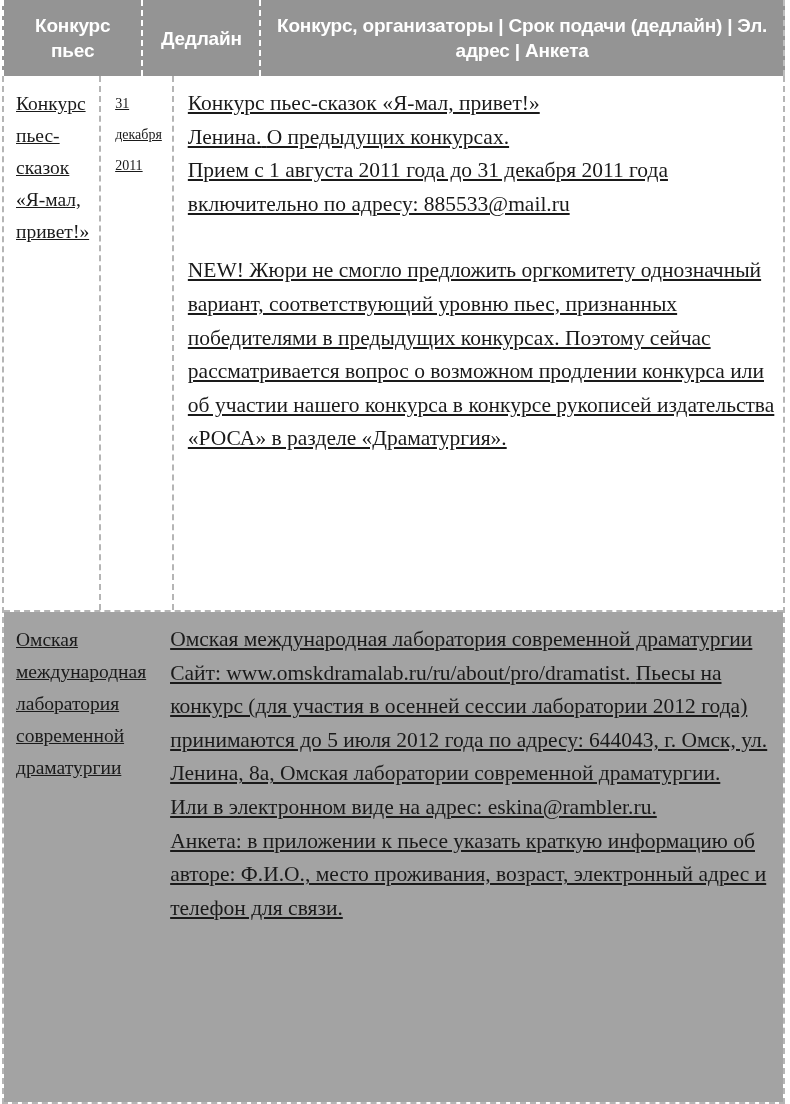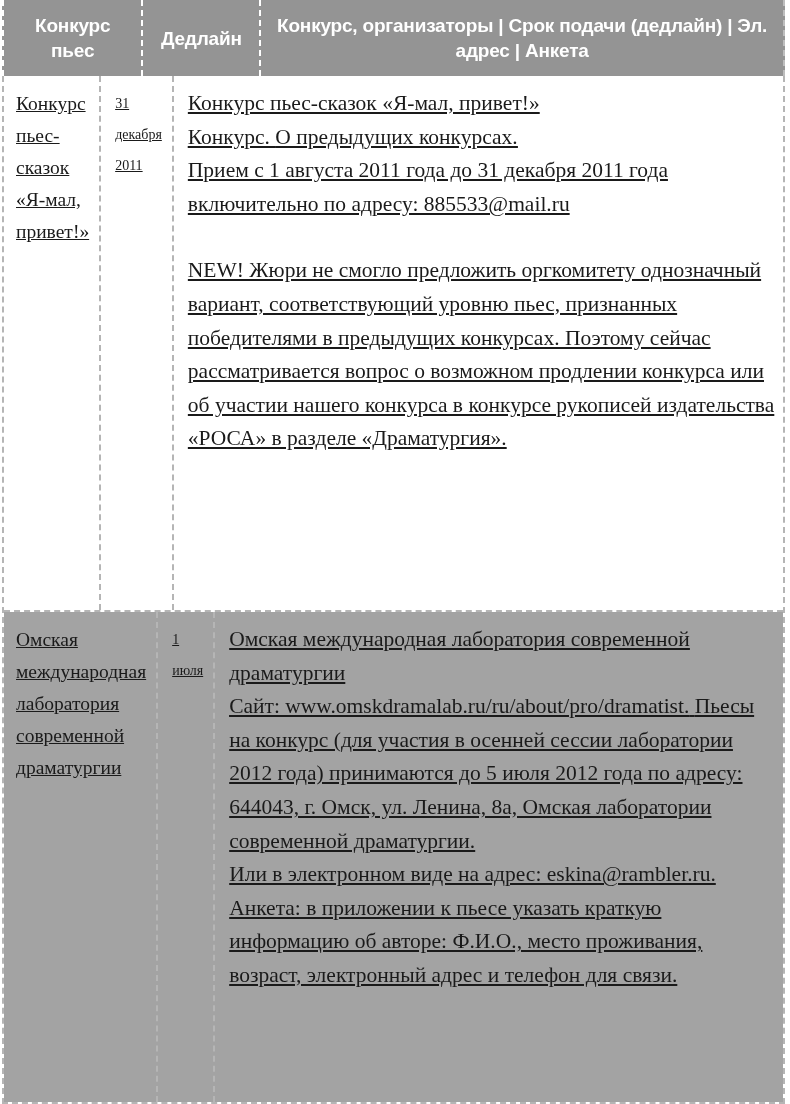--- a/index.html
+++ b/index.html
@@ -140,39 +140,36 @@
         <span>Конкурс пьес-сказок «Я-мал, привет!»</span>
       </div>
       <div class="td c2">
         <span>31 декабря 2011</span>
       </div>
       <div class="td c3">
         <p class="para">
           <span>Конкурс пьес-сказок «Я-мал, привет!»</span>
         </p>
         <p class="para">
-          <a class="lnk" href="#">Конкурс.</a>
+          <a class="lnk" href="#">Ленина.</a>
           <a class="lnk" href="#">О предыдущих конкурсах.</a>
         </p>
         <p class="para">
           <span>Прием с 1 августа 2011 года до 31 декабря 2011 года включительно по адресу: 885533@mail.ru</span>
         </p>
         <div class="gap"></div>
         <p class="para">
           <span>NEW! Жюри не смогло предложить оргкомитету однозначный вариант, соответствующий уровню пьес, признанных победителями в предыдущих конкурсах. Поэтому сейчас рассматривается вопрос о возможном продлении конкурса или об участии нашего конкурса в конкурсе рукописей издательства «РОСА» в разделе «Драматургия».</span>
         </p>
       </div>
     </div>
 
     <div class="tr row2">
       <div class="td c1">
         <span>Омская международная лаборатория современной драматургии</span>
-      </div>
-      <div class="td c2">
-        <span>1 июля</span>
       </div>
       <div class="td c3">
         <p class="para">
           <span>Омская международная лаборатория современной драматургии</span>
         </p>
         <p class="para">
           <a class="lnk" href="#">Сайт: www.omskdramalab.ru/ru/about/pro/dramatist.</a>
           <span>Пьесы на конкурс (для участия в осенней сессии лаборатории 2012 года) принимаются до 5 июля 2012 года по адресу: 644043, г. Омск, ул. Ленина, 8а, Омская лаборатории современной драматургии.</span>
         </p>
         <p class="para">

